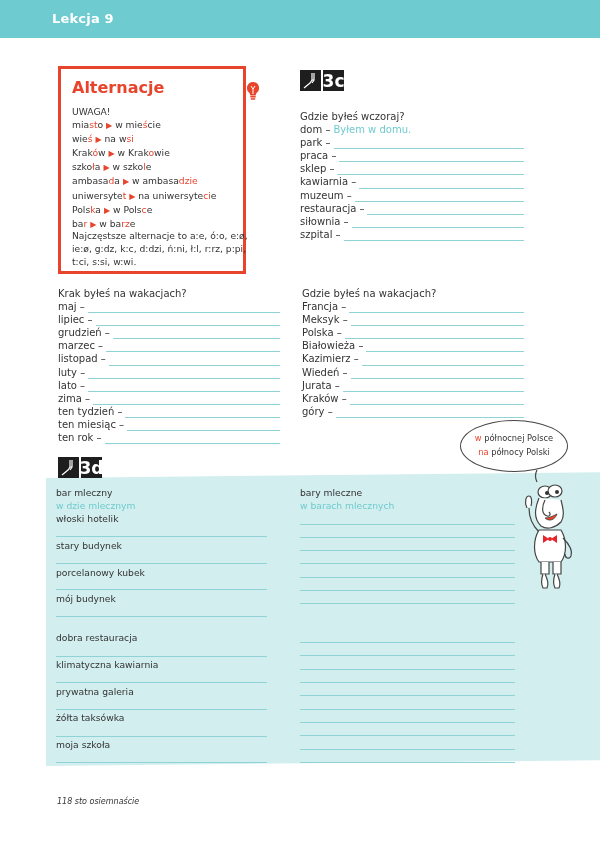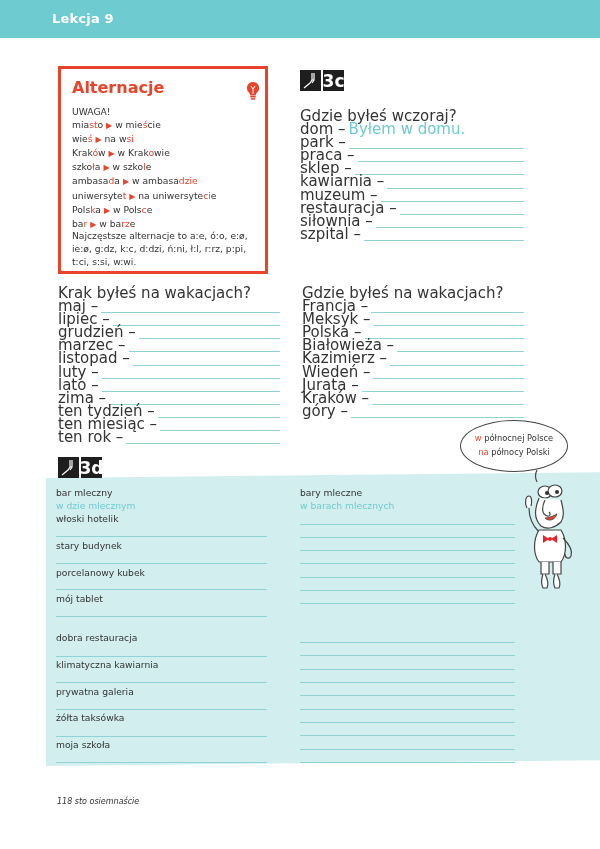--- a/index.html
+++ b/index.html
@@ -1,30 +1,30 @@
 <!DOCTYPE html>
 <html><head>
 <meta charset="utf-8">
 <style>
   html,body{margin:0;padding:0;}
   body{width:600px;height:849px;position:relative;background:#fff;overflow:hidden;
     font-family:"DejaVu Sans","Liberation Sans",sans-serif;color:#3a3a3a;}
   .header{position:absolute;left:0;top:0;width:600px;height:38px;background:#6ecbcf;}
   .header .title{position:absolute;left:52px;top:11px;font-size:13px;font-weight:bold;color:#fff;letter-spacing:0.2px;}
-  .rule-box{position:absolute;left:58px;top:66px;width:210px;height:208px;border:3px solid #e8432b;box-sizing:border-box;padding-left:7px;}
+  .rule-box{position:absolute;left:58px;top:66px;width:188px;height:208px;border:3px solid #e8432b;box-sizing:border-box;padding-left:7px;}
   .rule-box .rtitle{position:absolute;left:11px;top:9px;font-size:16px;font-weight:bold;color:#e8432b;}
   .rule-box .bulb{position:absolute;left:185px;top:12px;width:14px;height:20px;}
   .rule-lines{position:absolute;left:11px;top:36px;font-size:9.2px;line-height:13.1px;color:#333;}
   .rule-lines .hl{color:#e8432b;}
   .rule-lines .arrow{color:#e8432b;font-size:8px;}
   .rule-note{position:absolute;left:11px;top:160px;width:188px;font-size:9.2px;line-height:13.1px;color:#333;}
   .badge{position:absolute;display:flex;gap:2px;}
   .badge .pen,.badge .num{width:21px;height:21px;background:#1e1e1e;color:#fff;display:flex;align-items:center;justify-content:center;}
   .badge .num{font-size:17px;font-weight:bold;}
-  .exercise{position:absolute;font-size:15px;line-height:13.1px;color:#333;}
+  .exercise{position:absolute;font-size:10px;line-height:13.1px;color:#333;}
   .exercise .q{white-space:nowrap;}
   .row{display:flex;align-items:flex-end;height:13.1px;white-space:nowrap;}
   .row .blank{flex:1;border-bottom:1px solid #8fd3d6;margin-left:3px;height:9px;}
   .answer{color:#6ecbcf;margin-left:3px;}
   .panel{position:absolute;left:46px;top:478px;width:554px;height:288px;background:#d3eeef;transform:skewY(-0.6deg);transform-origin:left top;}
   .c3d{position:absolute;font-size:9.2px;color:#333;}
   .c3d .item{position:absolute;white-space:nowrap;}
   .line{position:absolute;height:1px;background:#8fd3d6;}
   .teal{color:#6ecbcf;}
   .bubble{position:absolute;left:460px;top:420px;width:106px;height:50px;border:1.3px solid #444;border-radius:50%;background:#fff;}
@@ -212,21 +212,21 @@
 
 <div class="c3d">
   <span class="item" style="left:56px;top:487px;">bar mleczny</span>
   <span class="item teal" style="left:56px;top:500px;">w dzie mlecznym</span>
   <span class="item" style="left:56px;top:513px;">włoski hotelik</span>
   <div class="line" style="left:56px;top:536px;width:211px;"></div>
   <span class="item" style="left:56px;top:540px;">stary budynek</span>
   <div class="line" style="left:56px;top:563px;width:211px;"></div>
   <span class="item" style="left:56px;top:567px;">porcelanowy kubek</span>
   <div class="line" style="left:56px;top:589px;width:211px;"></div>
-  <span class="item" style="left:56px;top:593px;">mój tablet</span>
+  <span class="item" style="left:56px;top:593px;">mój budynek</span>
   <div class="line" style="left:56px;top:616px;width:211px;"></div>
   <span class="item" style="left:56px;top:632px;">dobra restauracja</span>
   <div class="line" style="left:56px;top:656px;width:211px;"></div>
   <span class="item" style="left:56px;top:659px;">klimatyczna kawiarnia</span>
   <div class="line" style="left:56px;top:682px;width:211px;"></div>
   <span class="item" style="left:56px;top:686px;">prywatna galeria</span>
   <div class="line" style="left:56px;top:709px;width:211px;"></div>
   <span class="item" style="left:56px;top:712px;">żółta taksówka</span>
   <div class="line" style="left:56px;top:736px;width:211px;"></div>
   <span class="item" style="left:56px;top:739px;">moja szkoła</span>

